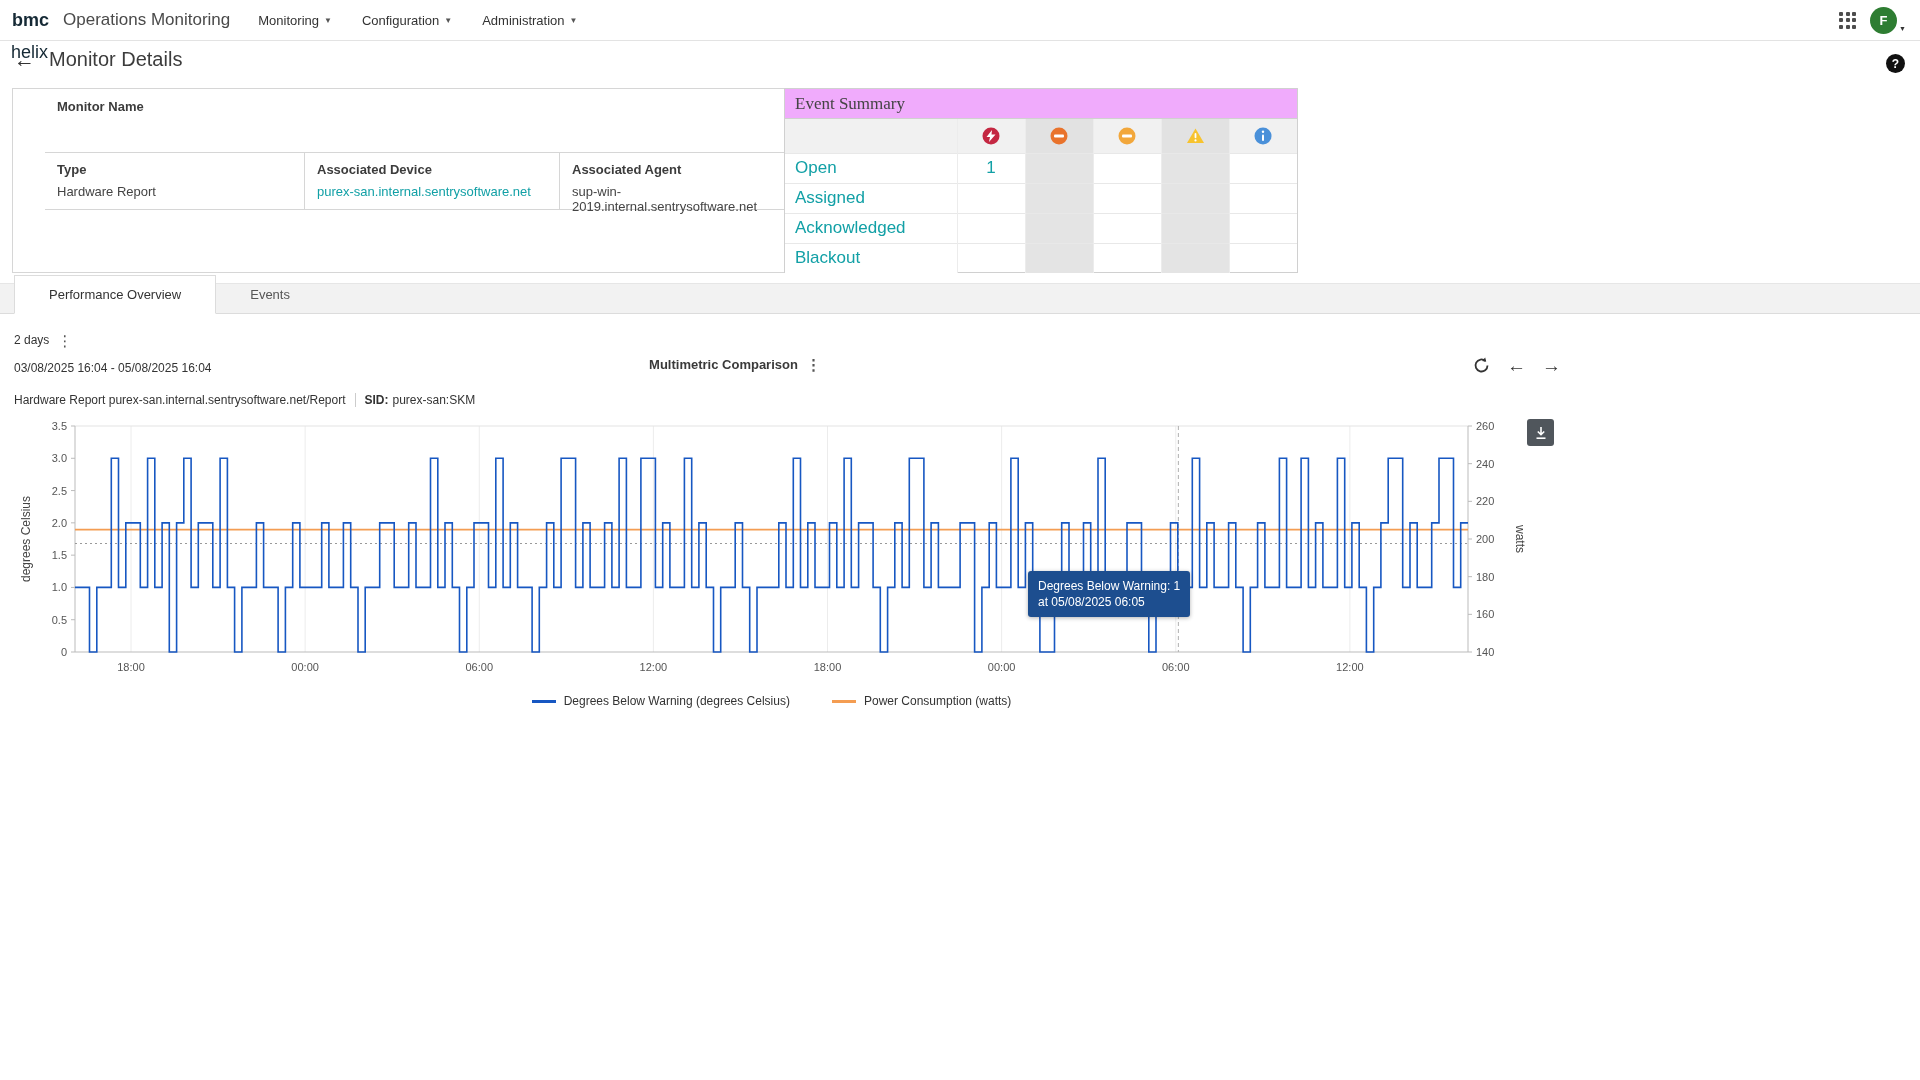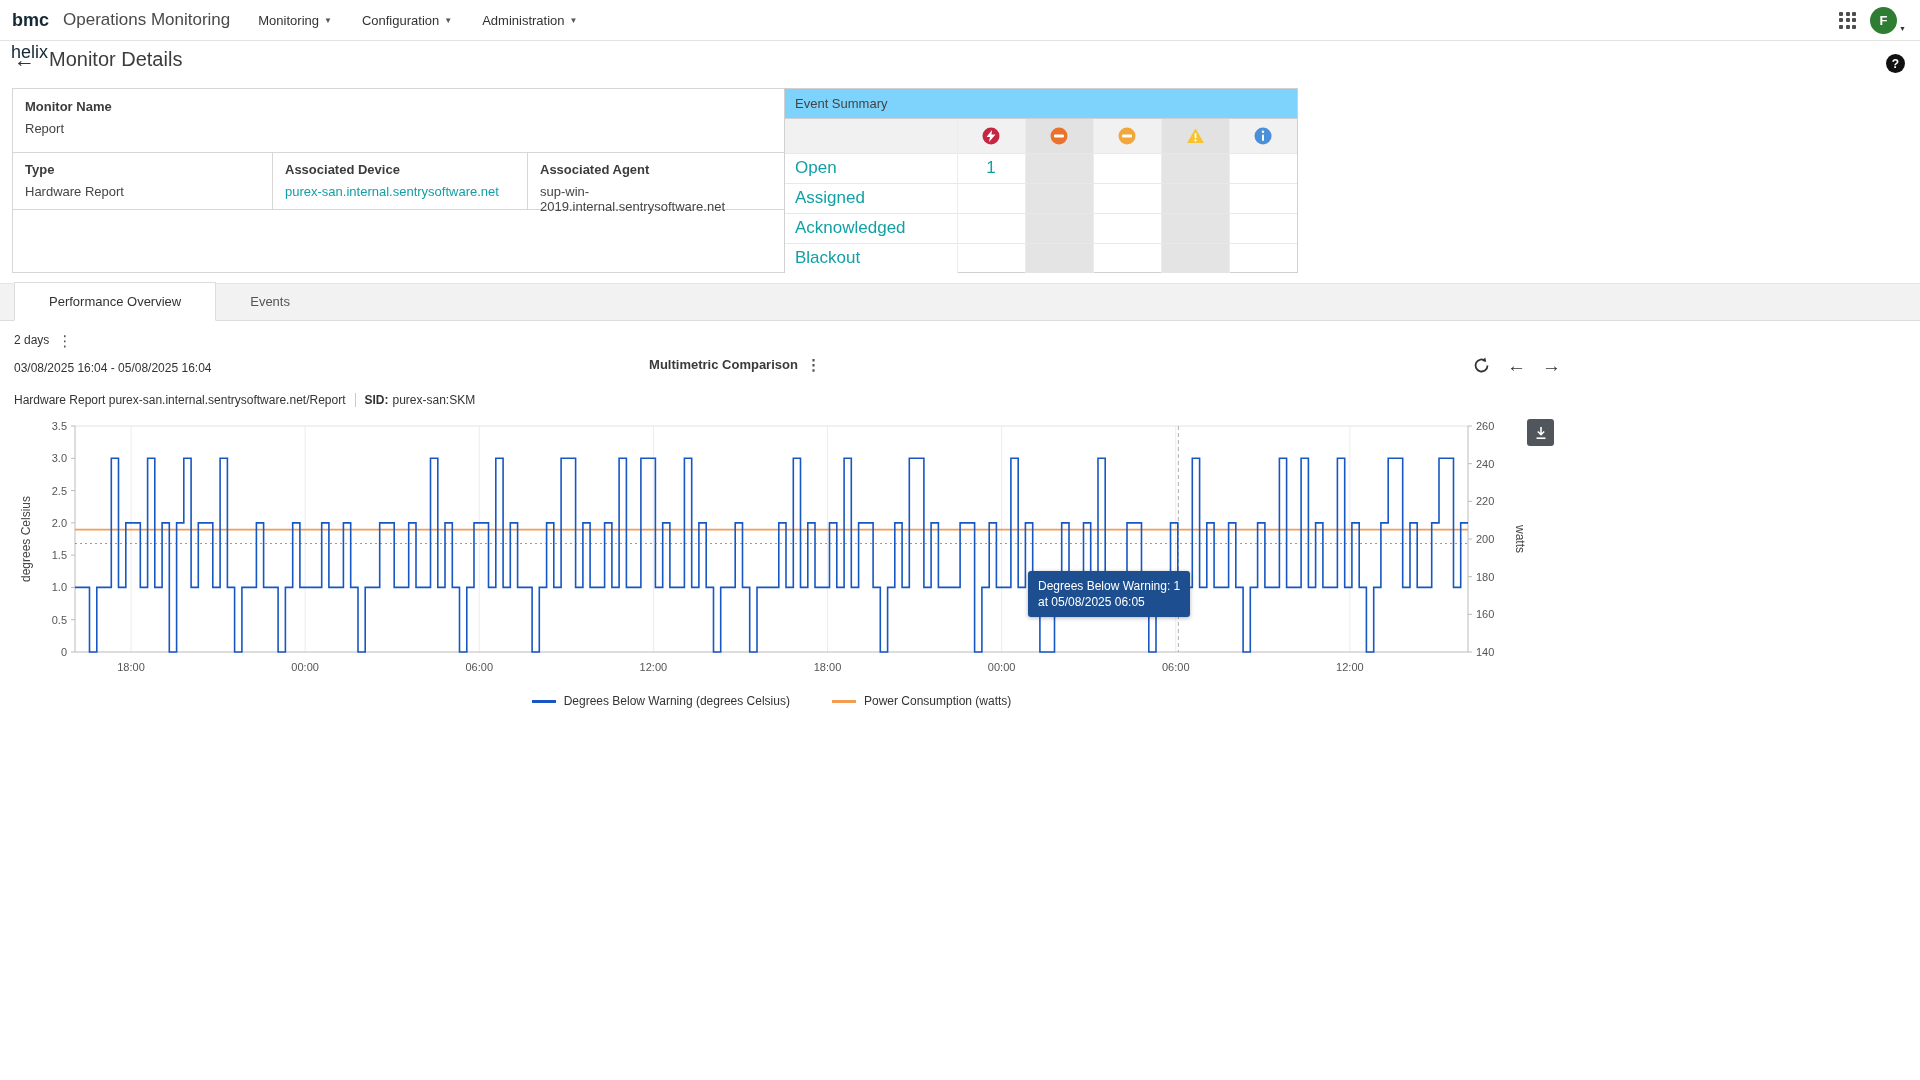--- a/index.html
+++ b/index.html
@@ -28,46 +28,46 @@
   .avatar-caret { font-size:7px; color:#333; padding-bottom:2px; }
   
   .page-header { position:absolute; top:48px; left:14px; display:flex; align-items:center; gap:14px; }
   .back-arrow { font-size:21px; color:#333; cursor:pointer; line-height:1; }
   .page-title { font-size:20px; color:#3c3c3c; }
   .help-btn { position:absolute; top:54px; right:15px; width:19px; height:19px; border-radius:50%;
     background:#111; color:#fff; font-size:12px; font-weight:bold; display:flex;
     align-items:center; justify-content:center; cursor:pointer; }
   
   .info-panel { position:absolute; left:12px; top:88px; width:866px; height:185px;
-    border:1px solid #d6d6d6; background:#fff; }
+    border:1px solid #d6d6d6; background:#fff;padding-left:32px; }
   .info-row1 { padding:10px 12px; border-bottom:1px solid #d6d6d6; height:64px; }
   .cell-label { font-weight:bold; font-size:13px; color:#3c3c3c; }
   .cell-value { margin-top:7px; font-size:13px; color:#444; }
   .info-row2 { display:flex; border-bottom:1px solid #d6d6d6; height:57px; }
   .info-cell { padding:9px 12px; }
   .info-cell.c1 { width:260px; border-right:1px solid #d6d6d6; }
   .info-cell.c2 { width:255px; border-right:1px solid #d6d6d6; }
   .info-cell.c3 { width:241px; }
   .teal-link { color:#12a0a6; cursor:pointer; }
   
   .event-panel { position:absolute; left:784px; top:88px; width:514px; height:185px;
     border:1px solid #d0d0d0; background:#fff; }
-  .event-header { height:30px; background:#7dd3fc; border-bottom:1px solid #d0d0d0;
-    line-height:29px; padding-left:10px; color:#444; font-size:13px; }
+  .event-header { height:30px; background:#f0abfc; border-bottom:1px solid #d0d0d0;
+    line-height:29px; padding-left:10px; color:#444; font-size:17px;font-family:Liberation Serif, serif; }
   table.event-table { width:100%; border-collapse:collapse; font-size:17px; table-layout:fixed; }
   .event-table td { height:30px; text-align:center; border-top:1px solid #e8e8e8;
     border-left:1px solid #ececec; }
   .event-table tr.icon-row td { height:34px; border-top:none; background:#f1f1f1; }
   .event-table td.lbl { text-align:left; padding-left:10px; width:172px; border-left:none; background:#fff; }
   .event-table td.shade { background:#e4e4e4; }
   .event-table tr.icon-row td.shade { background:#e2e2e2; }
   .sev-icon { display:inline-block; vertical-align:middle; }
   .event-val { color:#12a0a6; }
   
-  .tabs-bar { position:absolute; top:283px; left:0; width:1920px; height:38px;
+  .tabs-bar { position:absolute; top:283px; left:0; width:1920px; height:31px;
     background:#f2f2f2; border-top:1px solid #e6e6e6; border-bottom:1px solid #dcdcdc;
     display:flex; align-items:flex-end; padding-left:14px; }
   .tab { padding:0 34px; line-height:37px; font-size:13px; color:#555; cursor:pointer; }
   .tab.active { background:#fff; border:1px solid #dcdcdc; border-bottom:1px solid #fff;
     margin-bottom:-1px; color:#333; }
   
   .range-ctrl { position:absolute; left:14px; top:333px; display:flex; align-items:flex-start; gap:8px;
     font-size:12px; color:#333; }
   .kebab { font-size:15px; color:#555; cursor:pointer; line-height:1; letter-spacing:0; }
   .date-range { position:absolute; left:14px; top:361px; font-size:12px; color:#333; }
@@ -143,21 +143,20 @@
 
 <div class="page-header">
   <span class="back-arrow">←</span>
   <span class="page-title">Monitor Details</span>
 </div>
 <div class="help-btn">?</div>
 
 <div class="info-panel">
   <div class="info-row1">
     <div class="cell-label">Monitor Name</div>
-    <div class="cell-value">Report</div>
   </div>
   <div class="info-row2">
     <div class="info-cell c1">
       <div class="cell-label">Type</div>
       <div class="cell-value">Hardware Report</div>
     </div>
     <div class="info-cell c2">
       <div class="cell-label">Associated Device</div>
       <div class="cell-value teal-link">purex-san.internal.sentrysoftware.net</div>
     </div>

